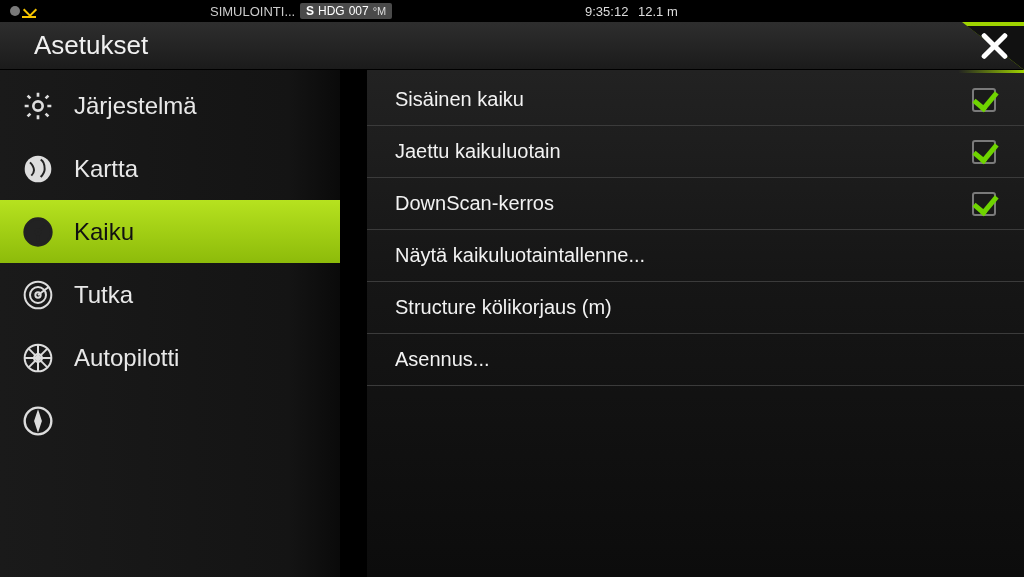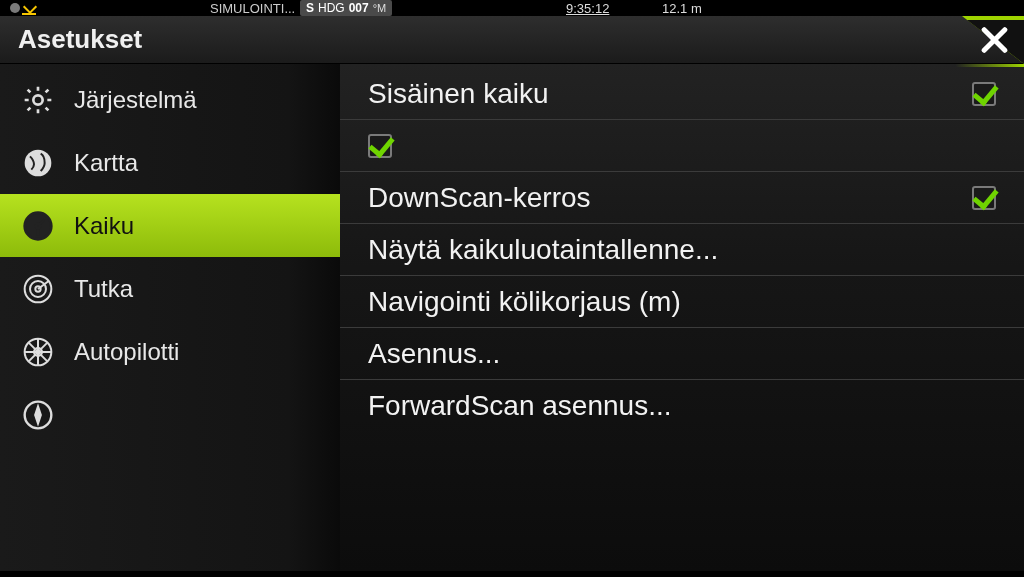--- a/index.html
+++ b/index.html
@@ -5,21 +5,21 @@
   * { box-sizing: border-box; margin: 0; padding: 0; }
   html, body {
     width: 1024px;
     height: 577px;
     background: #000;
     font-family: "Segoe UI", Arial, sans-serif;
     color: #fff;
     overflow: hidden;
   }
   .statusbar {
-    height: 16px;
+    height: 22px;
     background: #000;
     display: flex;
     align-items: center;
     font-size: 13px;
     padding: 0 10px;
     position: relative;
   }
   .statusbar .left-icons { display:flex; align-items:center; gap:2px;}
   .status-ind {
     width:10px; height:10px; border-radius:50%;
@@ -40,38 +40,39 @@
   }
   .statusbar .sim { position:absolute; left:210px; color:#ccc; }
   .statusbar .hdg-badge {
     position:absolute; left:300px;
     background:#4a4a4a; color:#fff;
     padding:1px 6px; border-radius:2px;
     font-size:12px;
     display:flex; align-items:baseline; gap:4px;
   }
   .hdg-badge .s { font-weight:bold; }
-  .hdg-badge .n { font-weight:bold;text-align:right; }
+  .hdg-badge .n { font-weight:normal;text-align:right; }
   .hdg-badge .u { font-size:11px; color:#ddd;}
-  .statusbar .time { position:absolute; left:566px; color:#ddd;text-decoration:underline;}
-  .statusbar .depth { position:absolute; left:662px; color:#ddd;}
+  .statusbar .time { position:absolute; left:585px; color:#ddd;}
+  .statusbar .depth { position:absolute; left:638px; color:#ddd;}
 
   .header {
     height: 48px;
     background: linear-gradient(#2e2e2e, #1b1b1b);
     display: flex;
     align-items: center;
     padding: 0 18px;
     position: relative;
     border-bottom: 1px solid #000;
   }
   .header h1 {
     font-size: 26px;
-    font-weight: 700;
+    font-weight: 400;
     color: #f0f0f0;
+    margin-left: 16px;
   }
   .close-hit {
     position:absolute; right:0; top:0; height:48px; width:90px;
     display:flex; align-items:center; justify-content:flex-end;
     padding-right:16px;
   }
   .close-corner {
     position:absolute; right:0; top:0;
     width:0; height:0;
     border-top: 48px solid #9fd400;
@@ -89,20 +90,21 @@
   }
   .close-x::before, .close-x::after {
     content:""; position:absolute; left:14px; top:-2px; width:5px; height:34px; background:#fff; border-radius:2px;
   }
   .close-x::before { transform: rotate(45deg); }
   .close-x::after { transform: rotate(-45deg); }
 
   .body {
     display:flex;
     height: calc(577px - 22px - 48px);
+    gap: 27px;
   }
   .sidebar {
     width: 340px;
     background: linear-gradient(90deg, #1a1a1a 0%, #141414 85%, #0a0a0a 100%);
     padding-top: 4px;
   }
   .side-item {
     display:flex; align-items:center;
     height: 63px;
     padding-left: 20px;
@@ -130,21 +132,21 @@
     position:relative;
   }
   .content-accent {
     position:absolute; right:0; top:0; height:3px; width:100%;
     background: linear-gradient(90deg, transparent 90%, #9fd400 100%);
   }
   .row {
     height: 52px;
     display:flex; align-items:center;
     padding: 0 28px;
-    font-size:28px;
+    font-size:20px;
     color:#f2f2f2;
     border-bottom: 1px solid #3b3b3b;
     justify-content: space-between;
     cursor:pointer;
   }
   .row:last-of-border { border-bottom:none; }
   .checkbox {
     width:24px; height:24px; border:2px solid #7a7a7a; border-radius:3px;
     background:#111; position:relative;
   }
@@ -262,33 +264,31 @@
   </div>
 
   <div class="content">
     <div class="content-accent"></div>
 
     <div class="row">
       <span>Sisäinen kaiku</span>
       <span class="checkbox checked"></span>
     </div>
     <div class="row">
+      <span>Jaettu kaikuluotain</span>
       <span class="checkbox checked"></span>
     </div>
     <div class="row">
       <span>DownScan-kerros</span>
       <span class="checkbox checked"></span>
     </div>
     <div class="row">
       <span>Näytä kaikuluotaintallenne...</span>
     </div>
     <div class="row">
-      <span>Navigointi kölikorjaus (m)</span>
+      <span>Structure kölikorjaus (m)</span>
     </div>
     <div class="row">
       <span>Asennus...</span>
     </div>
-    <div class="row" style="border-bottom:none">
-      <span>ForwardScan asennus...</span>
-    </div>
 
   </div>
 </div>
 
 </body></html>

